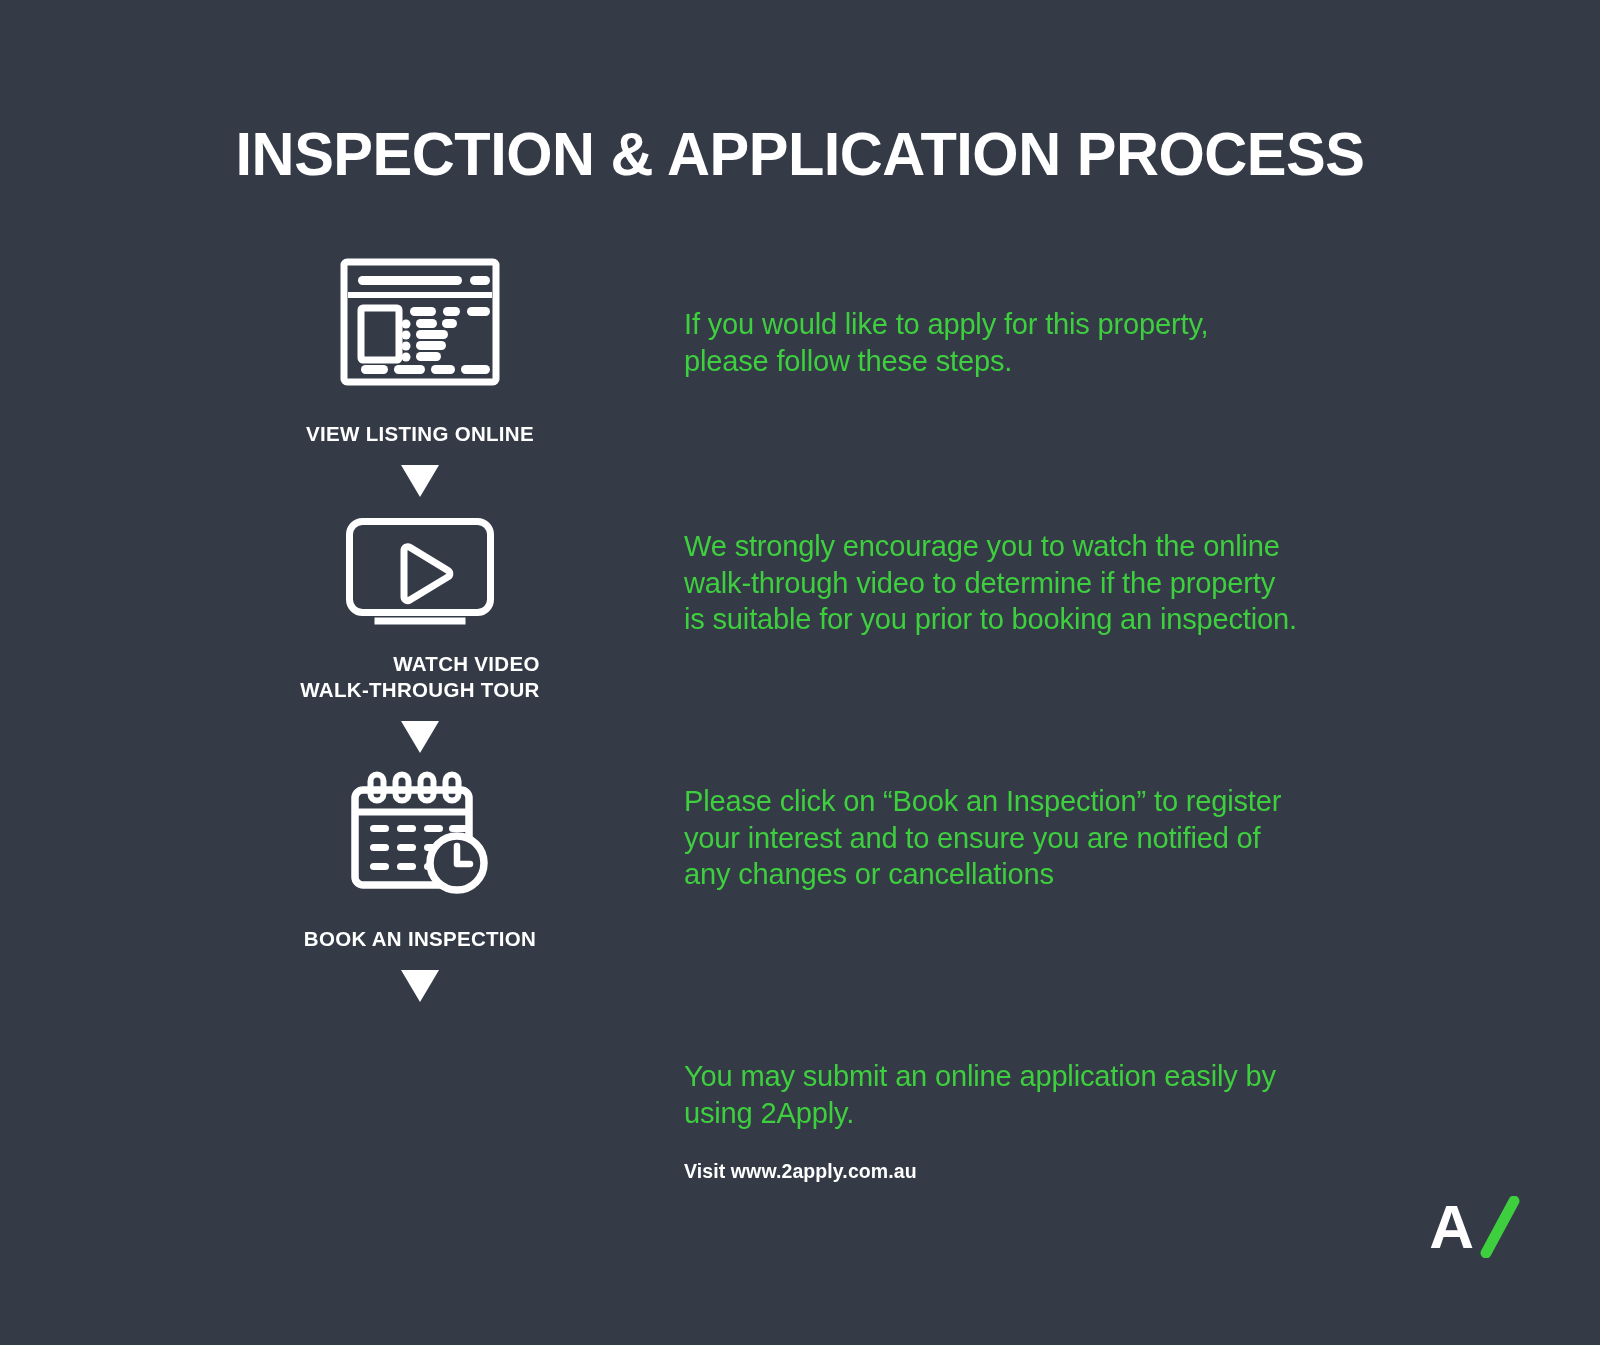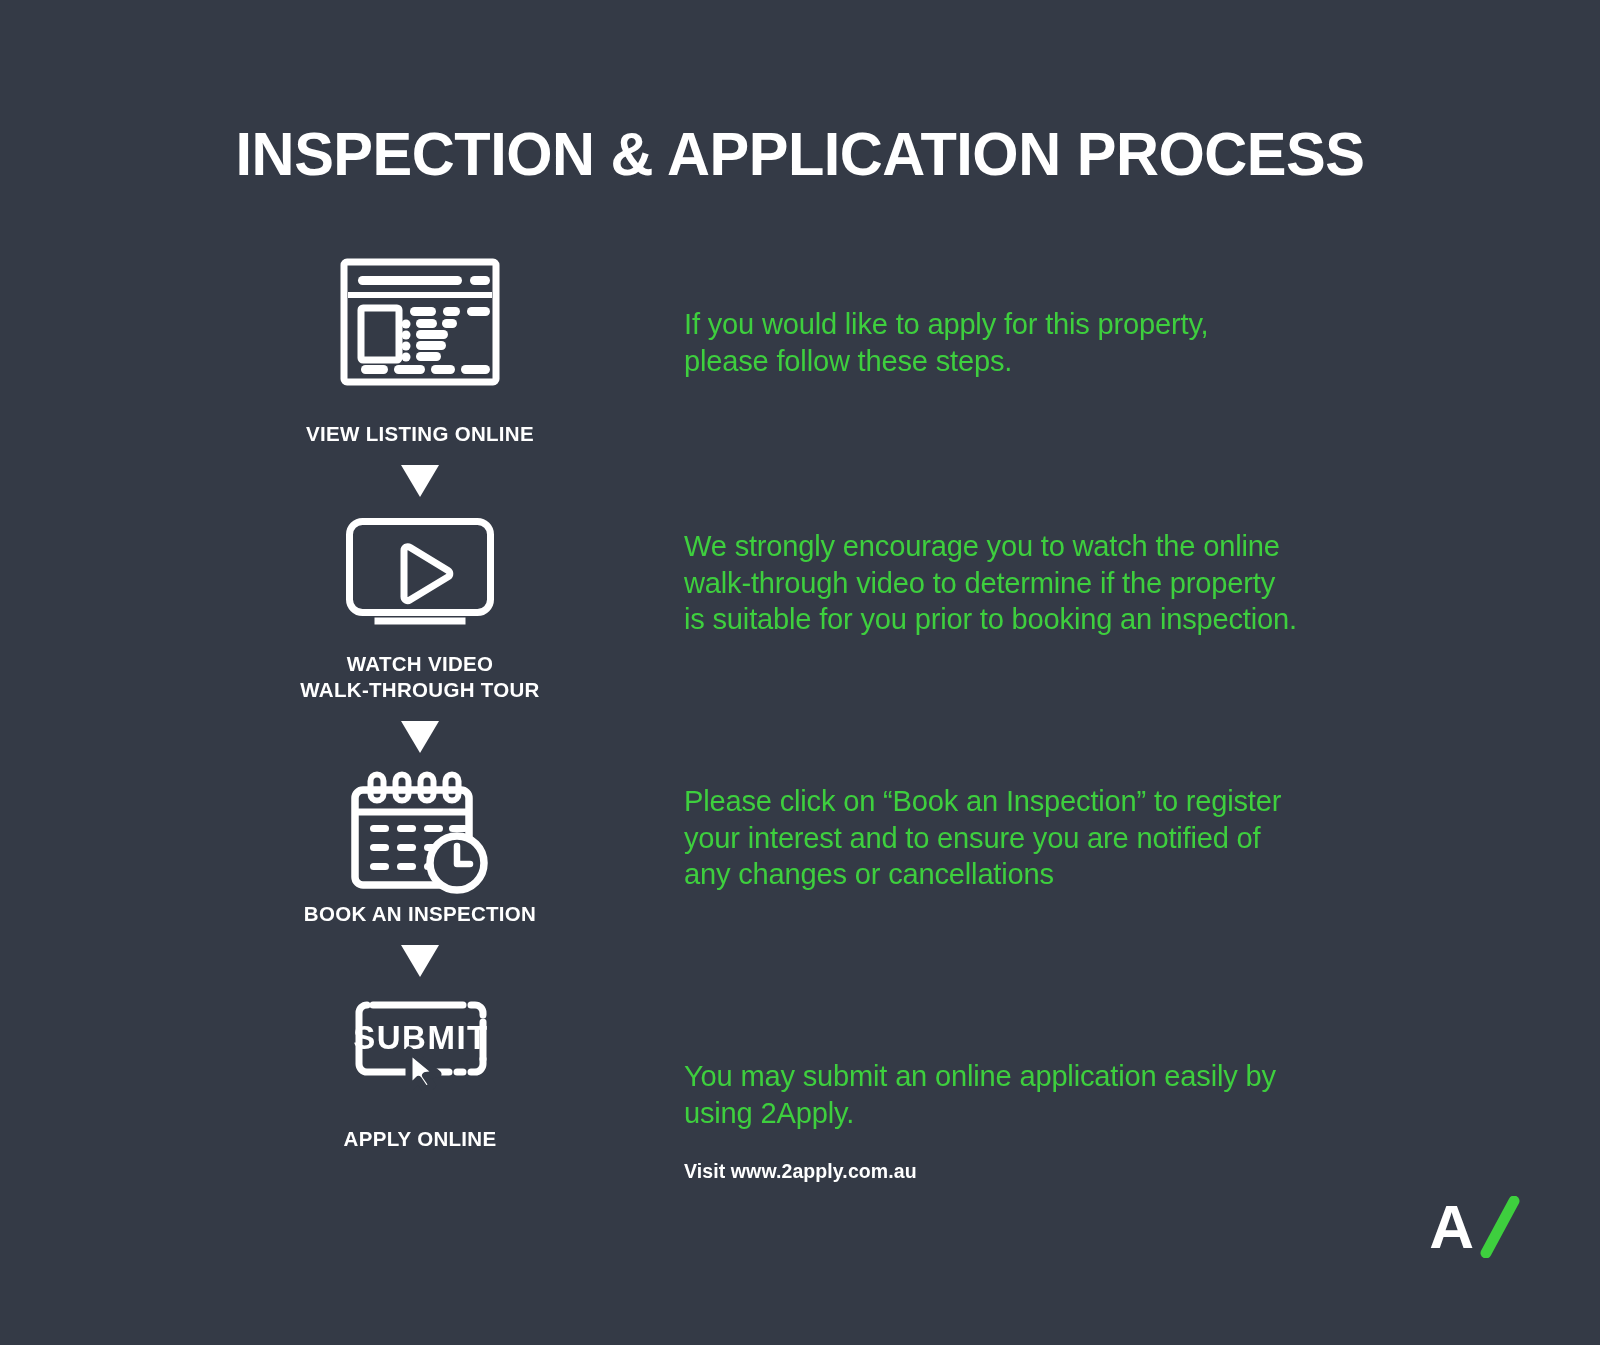--- a/index.html
+++ b/index.html
@@ -53,21 +53,21 @@
   }
   .step-icon {
     display: block;
   }
   .step-label {
     color: #ffffff;
     font-family: "Liberation Sans", sans-serif;
     font-weight: bold;
     font-size: 20.5px;
     letter-spacing: 0.3px;
-    text-align: center;
+    text-align: right;
     line-height: 1.28;
     white-space: pre-line;
   }
   .arrow {
     width: 330px;
     display: flex;
     justify-content: center;
   }
   .arrow svg { display: block; }
 
@@ -212,44 +212,29 @@
             <rect x="77" y="77" width="19" height="7" rx="3.5"></rect>
             <rect x="102" y="77" width="19" height="7" rx="3.5"></rect>
             <rect x="23" y="96" width="19" height="7" rx="3.5"></rect>
             <rect x="50" y="96" width="19" height="7" rx="3.5"></rect>
             <rect x="77" y="96" width="19" height="7" rx="3.5"></rect>
           </g>
           <circle cx="110" cy="96" r="27" fill="#343a46" stroke="#ffffff" stroke-width="7.5"></circle>
           <path d="M110 79 V97 H123" stroke="#ffffff" stroke-width="6.5" stroke-linecap="round" stroke-linejoin="round" fill="none"></path>
         </svg>
       </div>
-      <div class="step-label" style="">BOOK AN INSPECTION</div>
+      <div class="step-label" style="margin-top:25px">BOOK AN INSPECTION</div>
     </div>
 
     <div class="arrow" style="margin-top:18px">
       <svg width="38" height="32" viewBox="0 0 38 32">
           <polygon points="0,0 38,0 19,32" fill="#ffffff"></polygon>
         </svg>
     </div>
 
-    <div class="step" style="margin-top:19px">
-      <div class="step-icon">
-        <svg width="150" height="95" viewBox="0 0 150 95" fill="none" xmlns="http://www.w3.org/2000/svg">
-          <path d="M28 9 H118" stroke="#ffffff" stroke-width="7" stroke-linecap="round"></path>
-          <path d="M126 9 H130 a8 8 0 0 1 8 8 V19" stroke="#ffffff" stroke-width="7" stroke-linecap="round" fill="none"></path>
-          <path d="M138 26 V63" stroke="#ffffff" stroke-width="7" stroke-linecap="round"></path>
-          <path d="M138 63 V68 a8 8 0 0 1 -8 8 H126" stroke="#ffffff" stroke-width="7" stroke-linecap="round" fill="none"></path>
-          <path d="M118 76 H112" stroke="#ffffff" stroke-width="7" stroke-linecap="round"></path>
-          <path d="M104 76 H22 a8 8 0 0 1 -8 -8 V17 a8 8 0 0 1 8 -8 H22" stroke="#ffffff" stroke-width="7" stroke-linecap="round" fill="none"></path>
-          <text x="76" y="53" text-anchor="middle" fill="#ffffff" font-family="Liberation Sans, sans-serif" font-size="33" font-weight="bold" letter-spacing="1.5">SUBMIT</text>
-          <path d="M64 54 L64 93 L73.5 83.5 L80.5 94 L87.5 89.5 L80.5 79.5 L93 78 Z" fill="#ffffff" stroke="#343a46" stroke-width="7" stroke-linejoin="round"></path>
-        </svg>
-      </div>
-      <div class="step-label" style="margin-top:31px">APPLY ONLINE</div>
-    </div>
 
   </div>
 
   <div class="copy-col">
     <div class="copy copy-1">If you would like to apply for this property,
 please follow these steps.</div>
     <div class="copy copy-2">We strongly encourage you to watch the online
 walk-through video to determine if the property
 is suitable for you prior to booking an inspection.</div>
     <div class="copy copy-3">Please click on “Book an Inspection” to register

